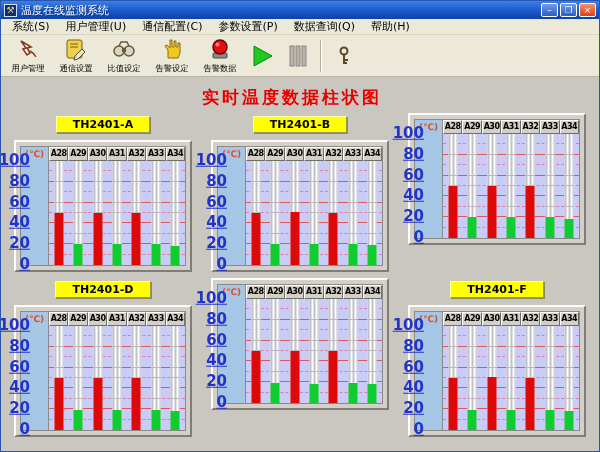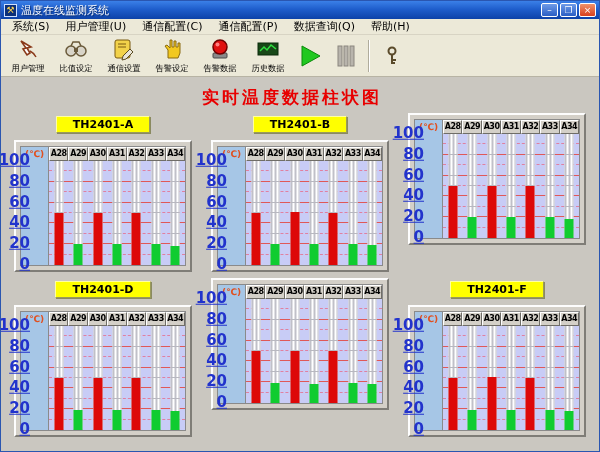--- a/index.html
+++ b/index.html
@@ -104,83 +104,74 @@
       <div class="win-btn">–</div>
       <div class="win-btn">❐</div>
       <div class="win-btn close">×</div>
     </div>
   </div>
 
   <div class="menubar">
       <div class="menu-item">系统(S)</div>
       <div class="menu-item">用户管理(U)</div>
       <div class="menu-item">通信配置(C)</div>
-      <div class="menu-item">通信配置(P)</div>
+      <div class="menu-item">参数设置(P)</div>
       <div class="menu-item">数据查询(Q)</div>
       <div class="menu-item">帮助(H)</div>
     </div>
 
   <div class="toolbar">
       <div class="tool-btn">
         <div class="ticon">
           <svg width="26" height="24" viewBox="0 0 26 24">
             <path d="M6 4 l5 7 l-3 1 l4 6 l3 -2 l-3 -5 l4 -1 z" fill="#fff" stroke="#8a3a1a" stroke-width="1.6"></path>
             <path d="M15 14 q4 2 6 6" stroke="#8a3a1a" stroke-width="1.4" fill="none"></path>
           </svg>
         </div>
         <div class="tlabel">用户管理</div>
+      </div>
+      <div class="tool-btn">
+        <div class="ticon">
+          <svg width="26" height="24" viewBox="0 0 26 24">
+            <rect x="4" y="3" width="15" height="18" rx="2" fill="#f2d24a" stroke="#7a5a10"></rect>
+            <line x1="7" y1="7" x2="15" y2="7" stroke="#7a5a10"></line>
+            <line x1="7" y1="10" x2="15" y2="10" stroke="#7a5a10"></line>
+            <path d="M12 19 l7 -7 l3 3 l-7 7 l-4 1 z" fill="#e8e4d8" stroke="#5a4a20"></path>
+          </svg>
+        </div>
+        <div class="tlabel">通信设置</div>
       </div>
       <div class="tool-btn">
         <div class="ticon">
           <svg width="26" height="24" viewBox="0 0 26 24">
             <circle cx="8" cy="14" r="5" fill="#d8d4c8" stroke="#6a5a3a" stroke-width="1.5"></circle>
             <circle cx="18" cy="14" r="5" fill="#d8d4c8" stroke="#6a5a3a" stroke-width="1.5"></circle>
             <rect x="11" y="11" width="4" height="4" fill="#6a5a3a"></rect>
             <path d="M8 9 l2 -4 h6 l2 4" fill="none" stroke="#6a5a3a" stroke-width="1.5"></path>
           </svg>
         </div>
         <div class="tlabel">比值设定</div>
       </div>
       <div class="tool-btn">
         <div class="ticon">
           <svg width="26" height="24" viewBox="0 0 26 24">
-            <rect x="4" y="3" width="15" height="18" rx="2" fill="#f2d24a" stroke="#7a5a10"></rect>
-            <line x1="7" y1="7" x2="15" y2="7" stroke="#7a5a10"></line>
-            <line x1="7" y1="10" x2="15" y2="10" stroke="#7a5a10"></line>
-            <path d="M12 19 l7 -7 l3 3 l-7 7 l-4 1 z" fill="#e8e4d8" stroke="#5a4a20"></path>
-          </svg>
-        </div>
-        <div class="tlabel">通信设置</div>
-      </div>
-      <div class="tool-btn">
-        <div class="ticon">
-          <svg width="26" height="24" viewBox="0 0 26 24">
             <path d="M9 21 v-8 l-3 -4 l2 -1 l3 3 v-8 h2 v7 h2 v-6 h2 v6 h2 v-4 h2 v10 l-2 5 z" fill="#f2c820" stroke="#8a6a10"></path>
           </svg>
         </div>
         <div class="tlabel">告警设定</div>
       </div>
       <div class="tool-btn">
         <div class="ticon">
           <svg width="26" height="24" viewBox="0 0 26 24">
             <rect x="6" y="16" width="14" height="5" rx="1" fill="#8a8a8a" stroke="#4a4a4a"></rect>
             <circle cx="13" cy="10" r="7" fill="#e01010" stroke="#700000" stroke-width="1.5"></circle>
             <circle cx="10.5" cy="7.5" r="2" fill="#ff8080"></circle>
           </svg>
         </div>
         <div class="tlabel">告警数据</div>
-      </div>
-      <div class="tool-btn">
-        <div class="ticon">
-          <svg width="26" height="24" viewBox="0 0 26 24">
-            <rect x="3" y="6" width="20" height="12" fill="#184818" stroke="#0a2a0a"></rect>
-            <polyline points="5,14 9,10 12,13 16,8 21,12" fill="none" stroke="#30e040" stroke-width="1.5"></polyline>
-          </svg>
-        </div>
-        <div class="tlabel">历史数据</div>
       </div>
       <div class="tool-btn nolabel">
         <div class="ticon">
           <svg width="26" height="24" viewBox="0 0 26 24">
             <polygon points="5,2 23,12 5,22" fill="#20c820" stroke="#0a8a0a"></polygon>
           </svg>
         </div>
       </div>
       <div class="tool-btn nolabel">
         <div class="ticon">

